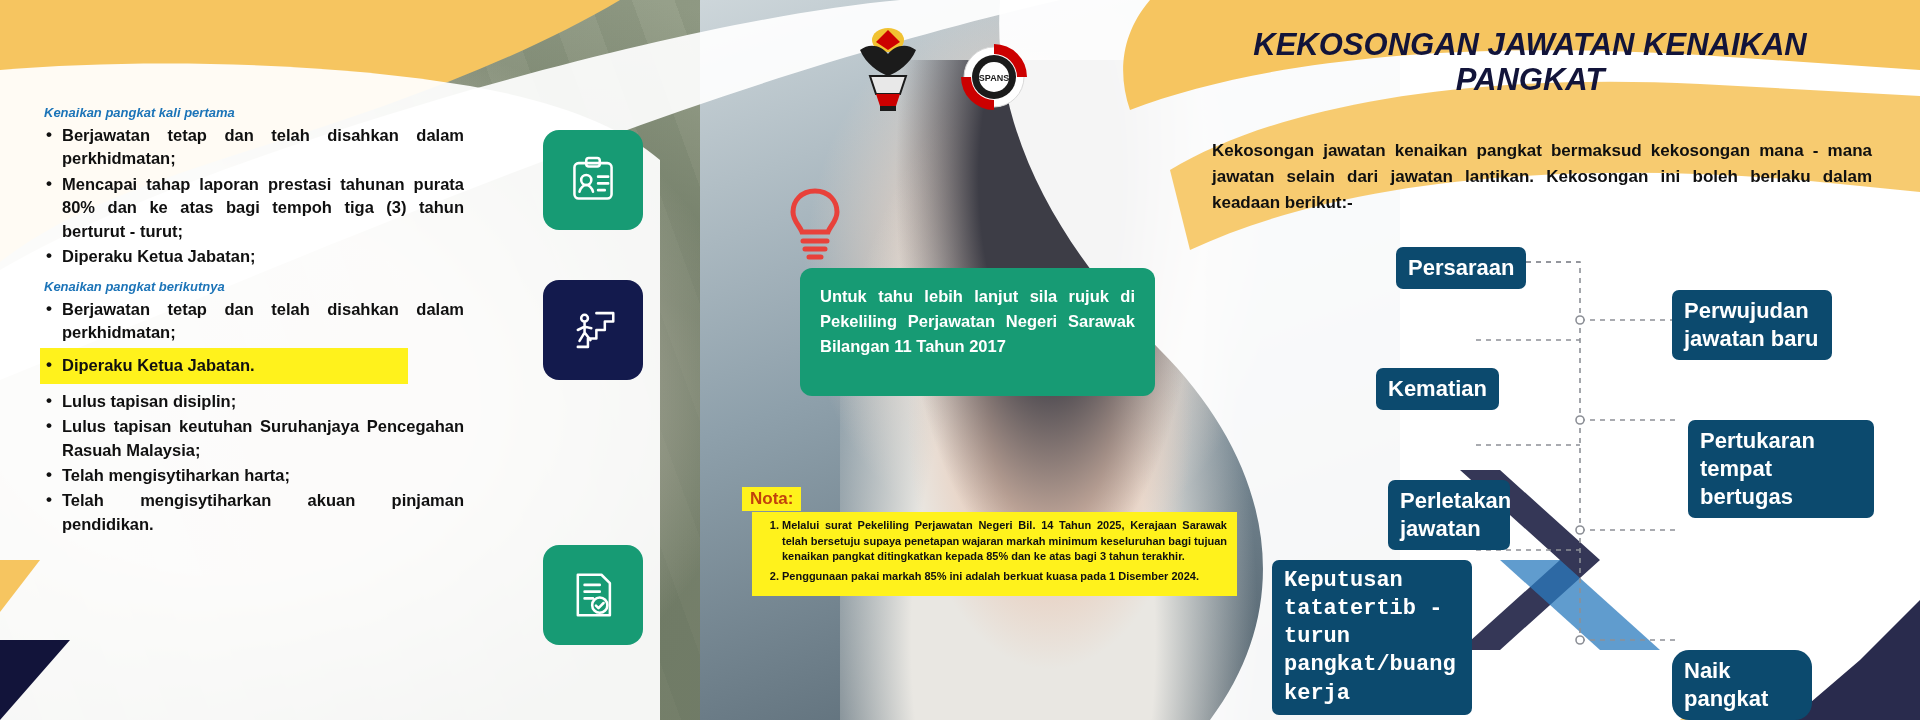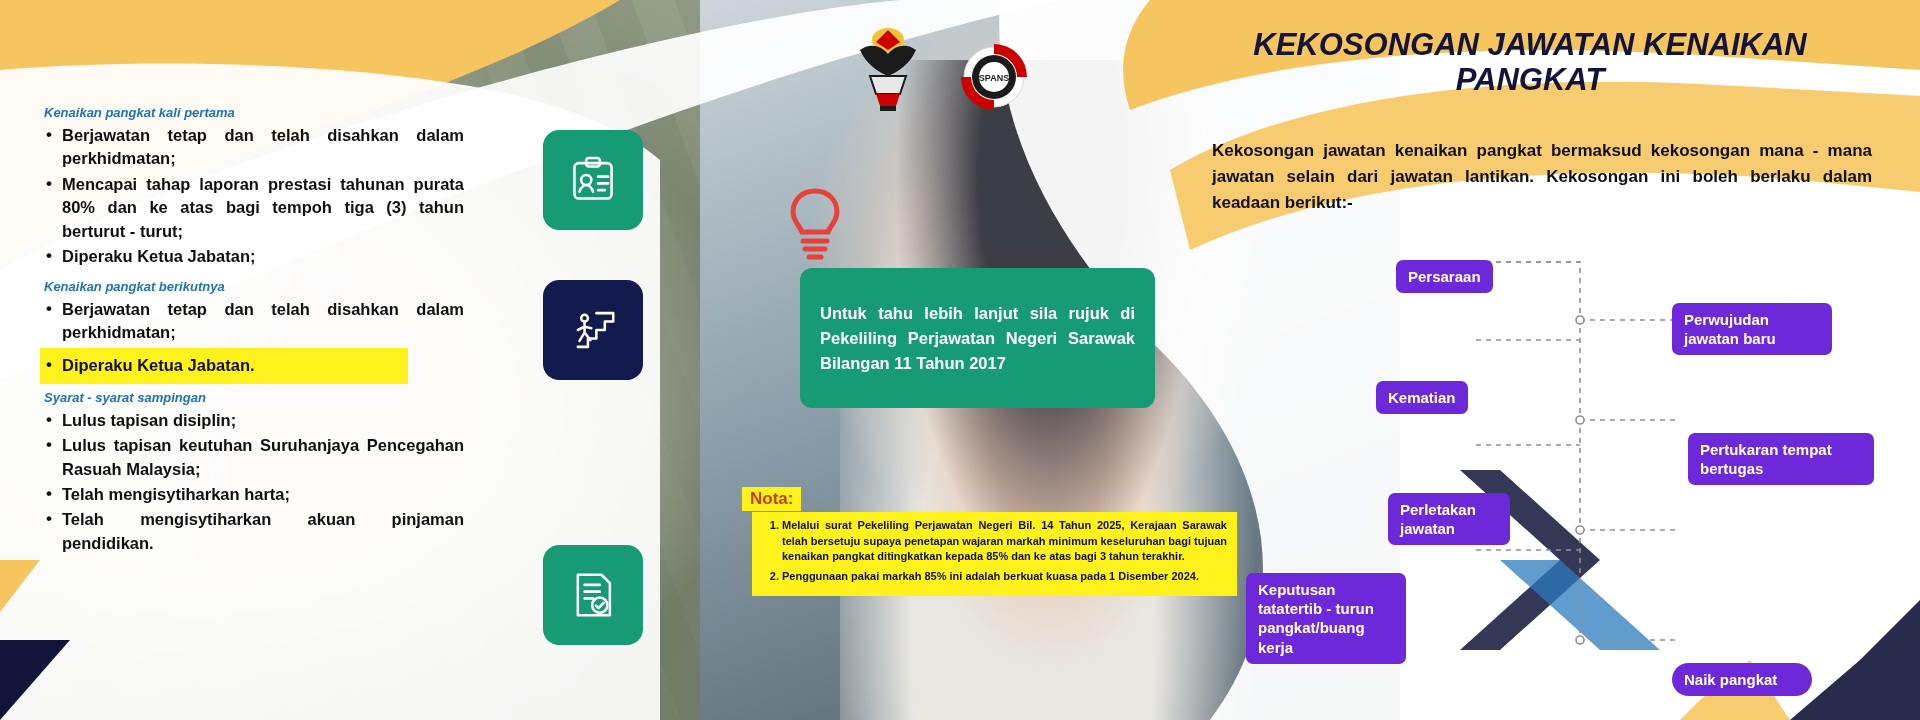--- a/index.html
+++ b/index.html
@@ -78,21 +78,21 @@
   }
   .tile svg { width: 54px; height: 54px; }
   .tile-1 { left: 543px; top: 130px; background: #179b74; }
   .tile-2 { left: 543px; top: 280px; background: #131a4d; }
   .tile-3 { left: 543px; top: 545px; background: #179b74; }
 
   
   .bulb { position: absolute; left: 785px; top: 185px; }
   .tip-box {
     position: absolute; left: 800px; top: 268px; width: 355px; min-height: 128px;
-    background: #179b74; border-radius: 12px; padding: 33px 20px;
+    background: #179b74; border-radius: 12px; padding: 16px 20px;
     color: #fff; font-size: 16.5px; font-weight: bold; line-height: 1.5;
     text-align: justify;
   }
 
   
   .nota-label {
     position: absolute; left: 742px; top: 487px;
     background: #fff21c; font-size: 17px; font-weight: bold; color: #c2410c;
     padding: 2px 8px;
   }
@@ -113,22 +113,22 @@
     text-align: center; line-height: 1.12;
   }
   .right-intro {
     position: absolute; left: 1212px; top: 138px; width: 660px;
     font-size: 17px; font-weight: bold; color: #101010; line-height: 1.52;
     text-align: justify;
   }
 
   
   .chip {
-    position: absolute; background: #6d28d9; color: #fff; font-weight: bold;
-    font-size: 15px; border-radius: 7px; padding: 7px 12px; line-height: 1.28; margin-top: 13px;
+    position: absolute; background: #0c4a6e; color: #fff; font-weight: bold;
+    font-size: 22px; border-radius: 7px; padding: 7px 12px; line-height: 1.28;
   }
 </style>
 </head>
 <body>
 
 <div id="root">
 
   <div class="bg-photo-left"></div>
   <div class="bg-photo-mid"></div>
 
@@ -188,21 +188,20 @@
     <div class="subhead">Kenaikan pangkat berikutnya</div>
     <ul class="bul" style="margin-bottom:2px;">
       <li>Berjawatan tetap dan telah disahkan dalam perkhidmatan;</li>
     </ul>
     <div class="block-hl">
       <ul class="bul" style="margin:0;">
         <li style="margin-top:2px;">Diperaku Ketua Jabatan.</li>
       </ul>
     </div>
 
-    <div class="subhead">Syarat - syarat sampingan</div>
     <ul class="bul">
       <li>Lulus tapisan disiplin;</li>
       <li>Lulus tapisan keutuhan Suruhanjaya Pencegahan Rasuah Malaysia;</li>
       <li>Telah mengisytiharkan harta;</li>
       <li>Telah mengisytiharkan akuan pinjaman pendidikan.</li>
     </ul>
   </div>
 
   <div class="tile tile-1">
     <svg viewBox="0 0 64 64" fill="none" stroke="#ffffff" stroke-width="3" stroke-linecap="round" stroke-linejoin="round">
@@ -272,21 +271,21 @@
 
   <div class="chip" style="left:1396px; top:247px;">
     <span>Persaraan</span>
   </div>
   <div class="chip" style="left:1376px; top:368px;">
     <span>Kematian</span>
   </div>
   <div class="chip" style="left:1388px; top:480px; width:122px;">
     <span>Perletakan jawatan</span>
   </div>
-  <div class="chip" style="left:1246px; top:560px; width:160px;">
+  <div class="chip" style="left:1272px; top:560px; width:200px;font-family:Liberation Mono, monospace;">
     <span>Keputusan tatatertib - turun pangkat/buang kerja</span>
   </div>
 
   <div class="chip" style="left:1672px; top:290px; width:160px;">
     <span>Perwujudan jawatan baru</span>
   </div>
   <div class="chip" style="left:1688px; top:420px; width:186px;">
     <span>Pertukaran tempat bertugas</span>
   </div>
   <div class="chip" style="left:1672px; top:650px; width:140px;border-radius:17px;">

